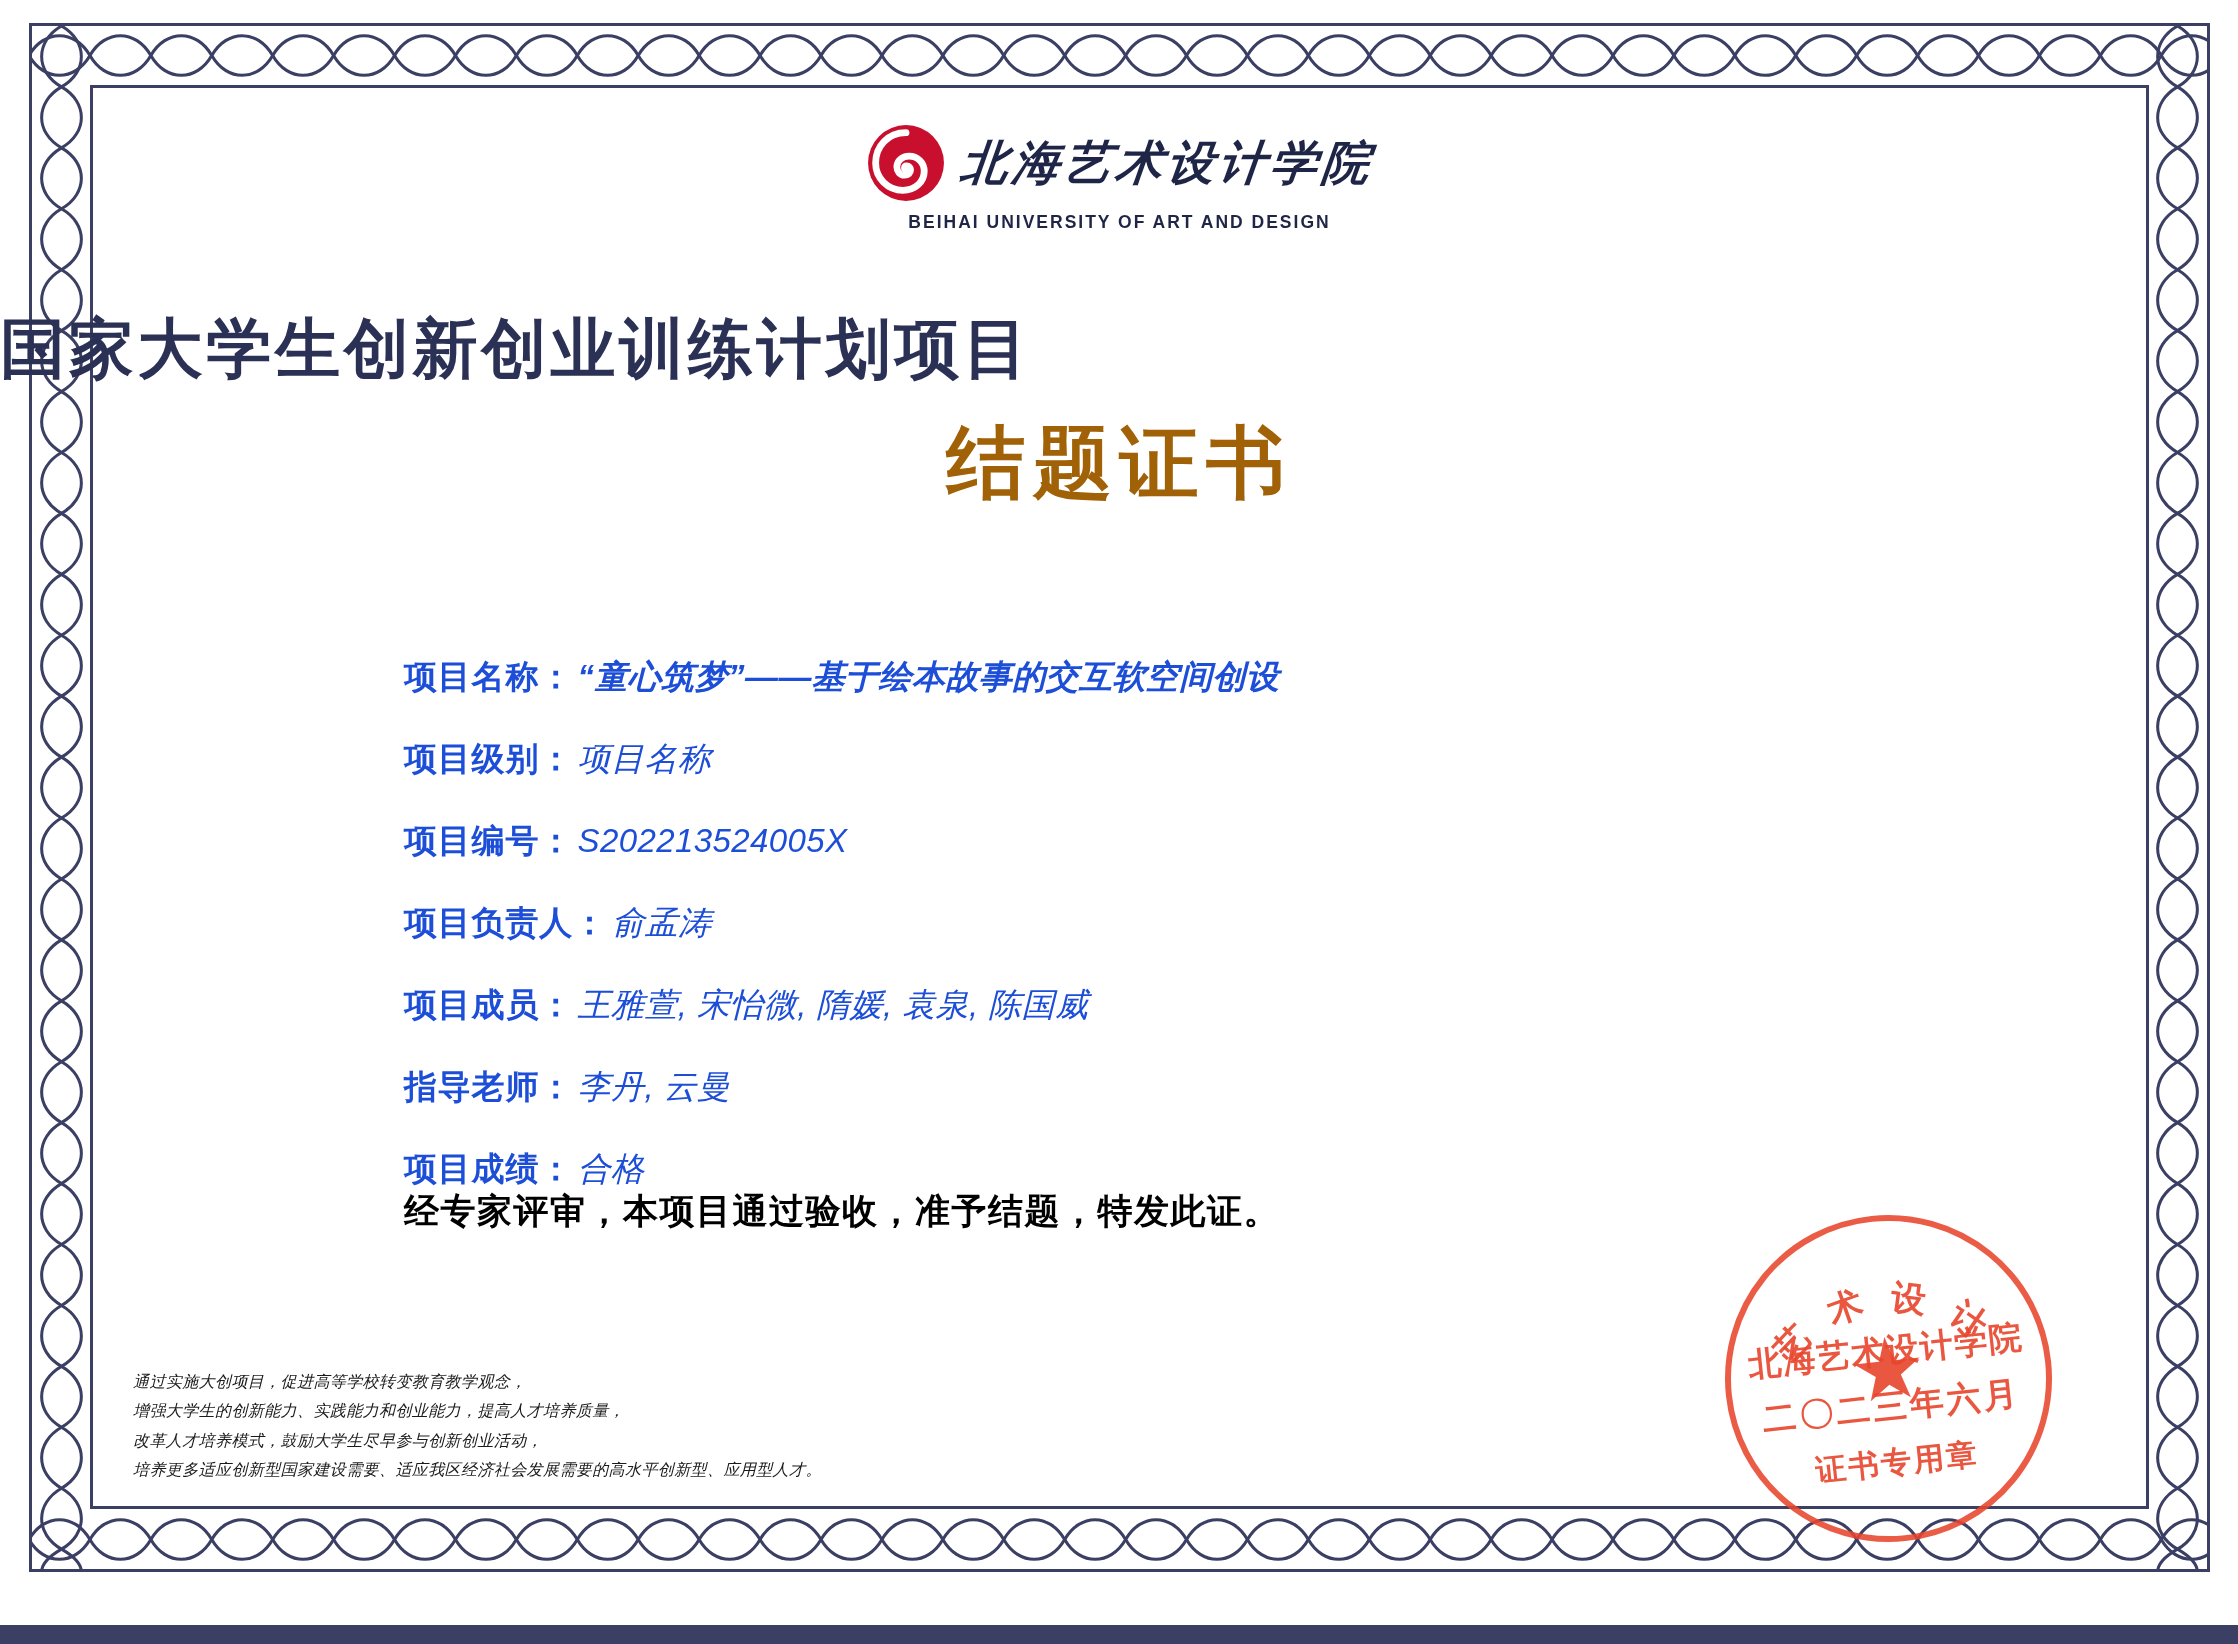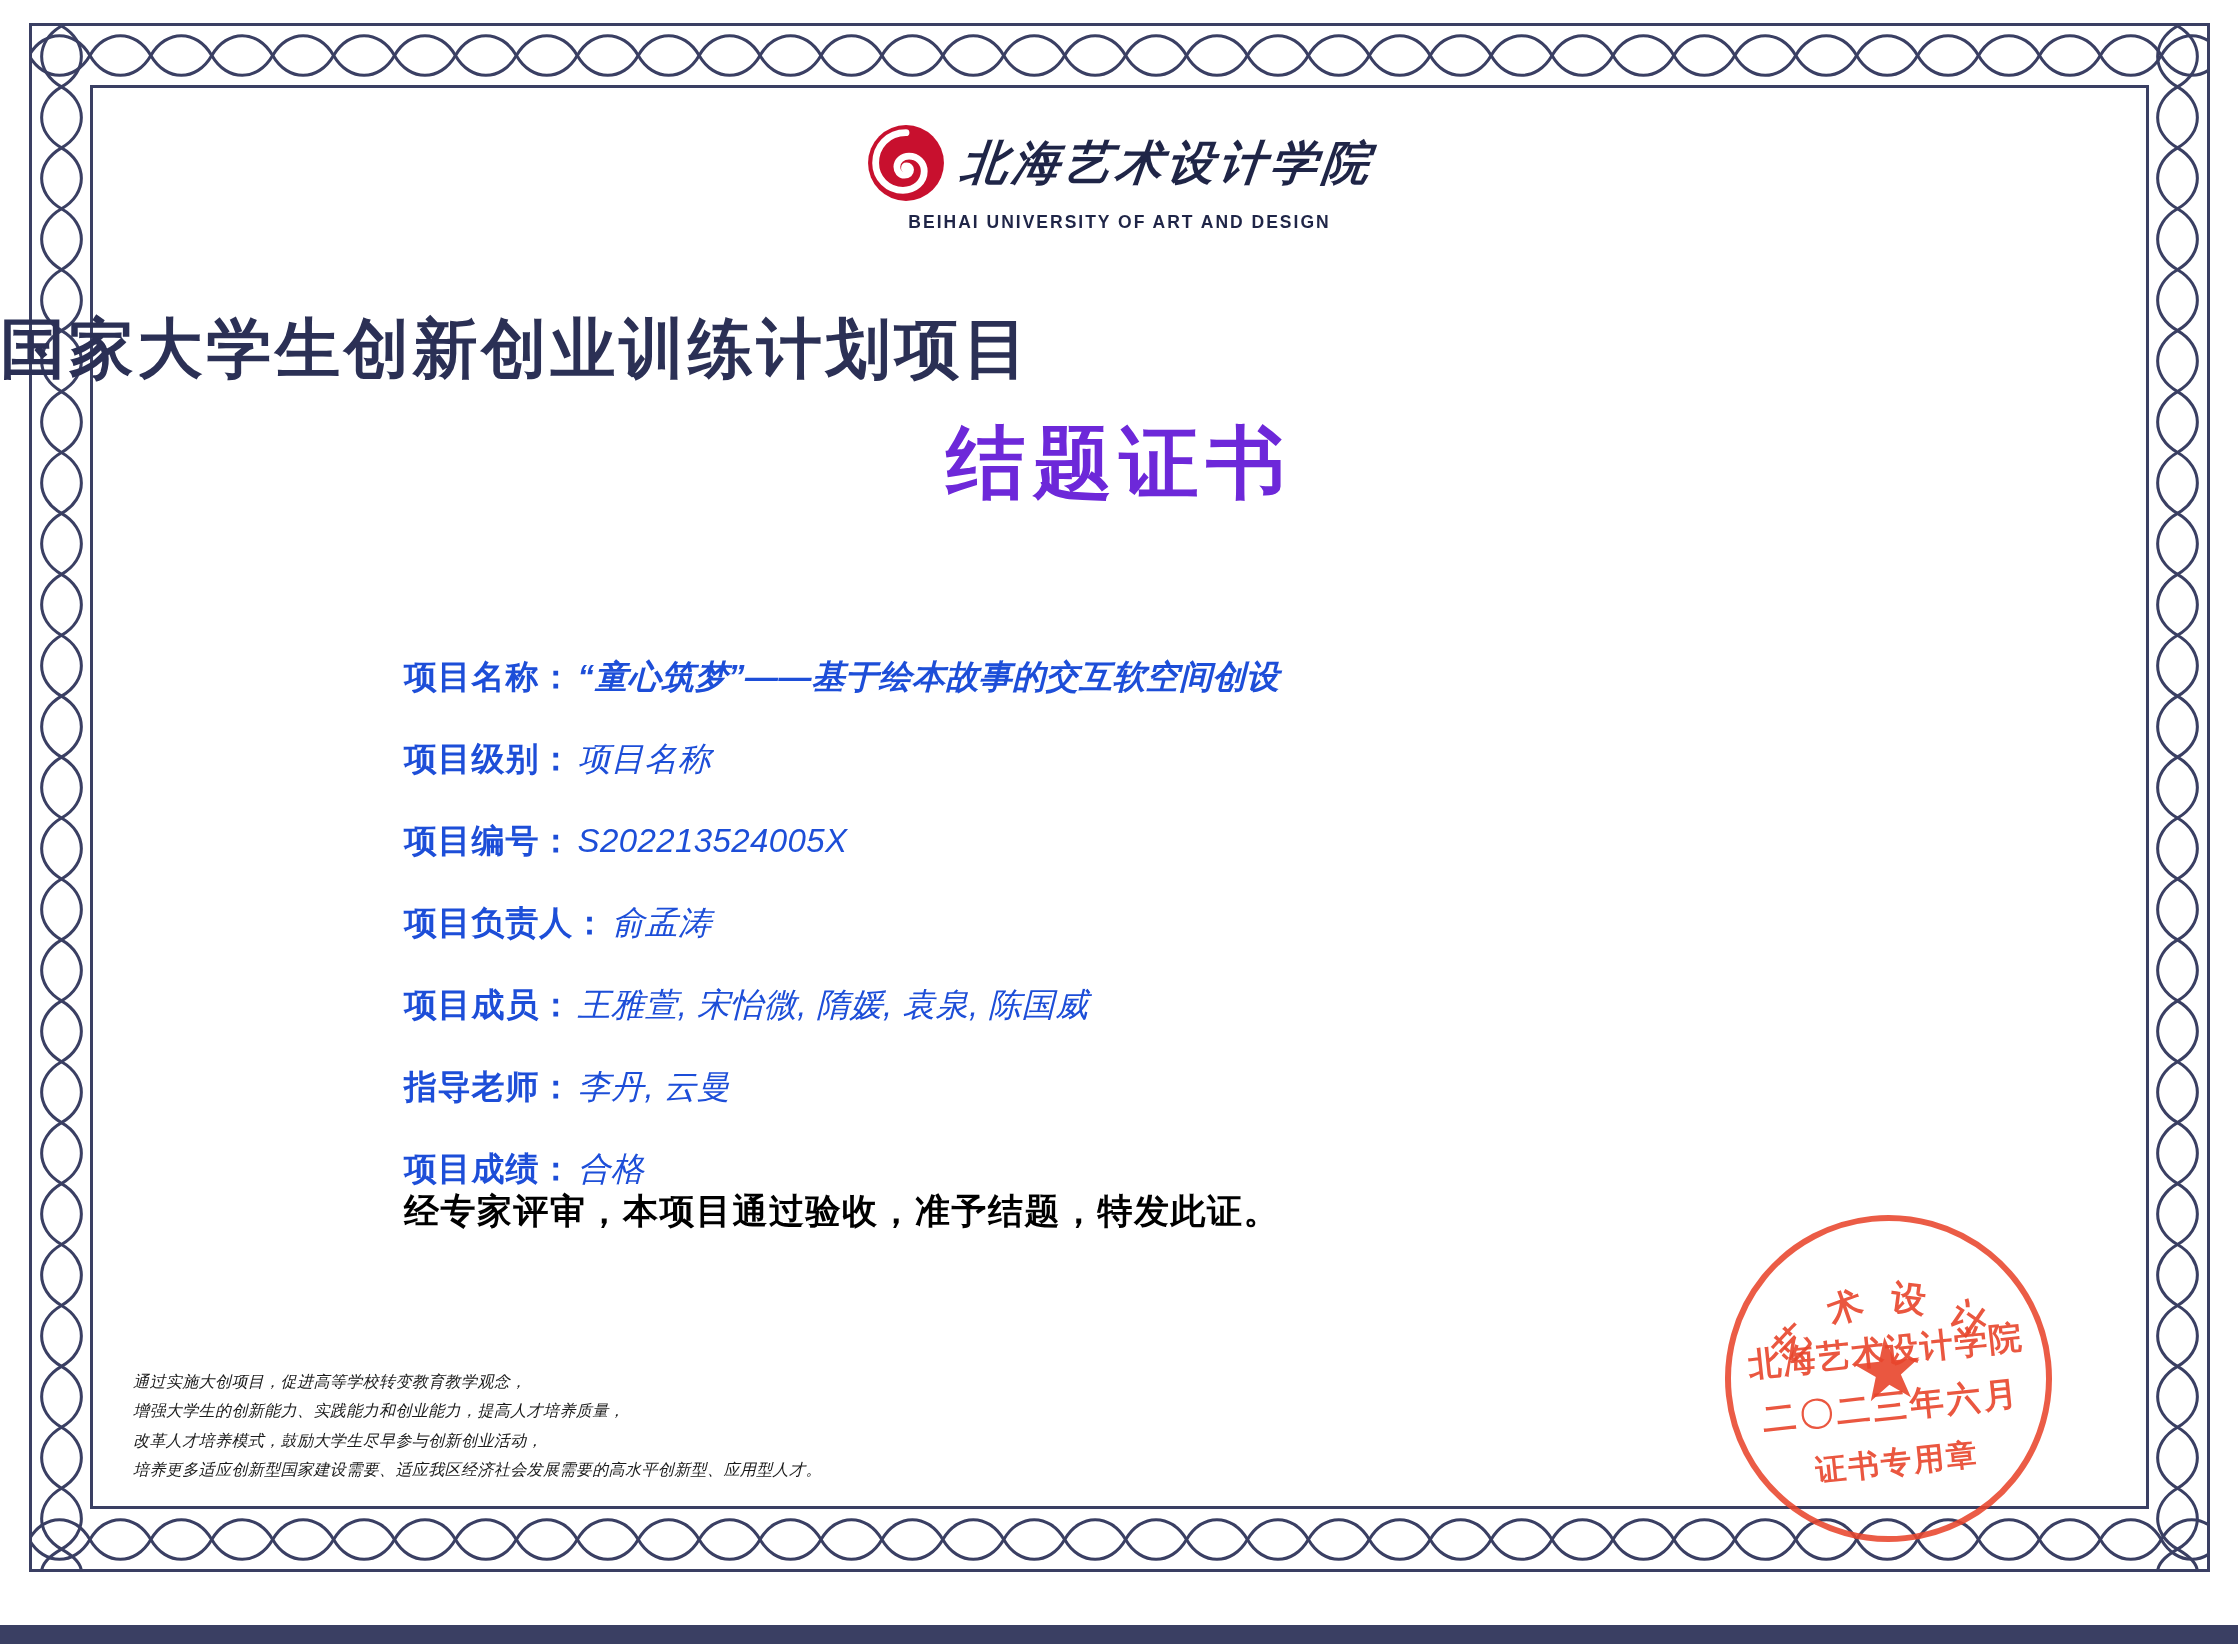--- a/index.html
+++ b/index.html
@@ -102,21 +102,21 @@
     letter-spacing: 3.8px;
   }
   .title-sub {
     position: absolute;
     left: 0; right: 0;
     top: 411px;
     text-align: center;
     font-family: Liberation Mono, monospace;
     font-size: 79px;
     font-weight: bold;
-    color: #6d28d9;
+    color: #a16207;
     letter-spacing: 7.6px;
   }
 
   
   .fields {
     position: absolute;
     left: 404px;
     top: 655px;
     right: 228px;
   }

